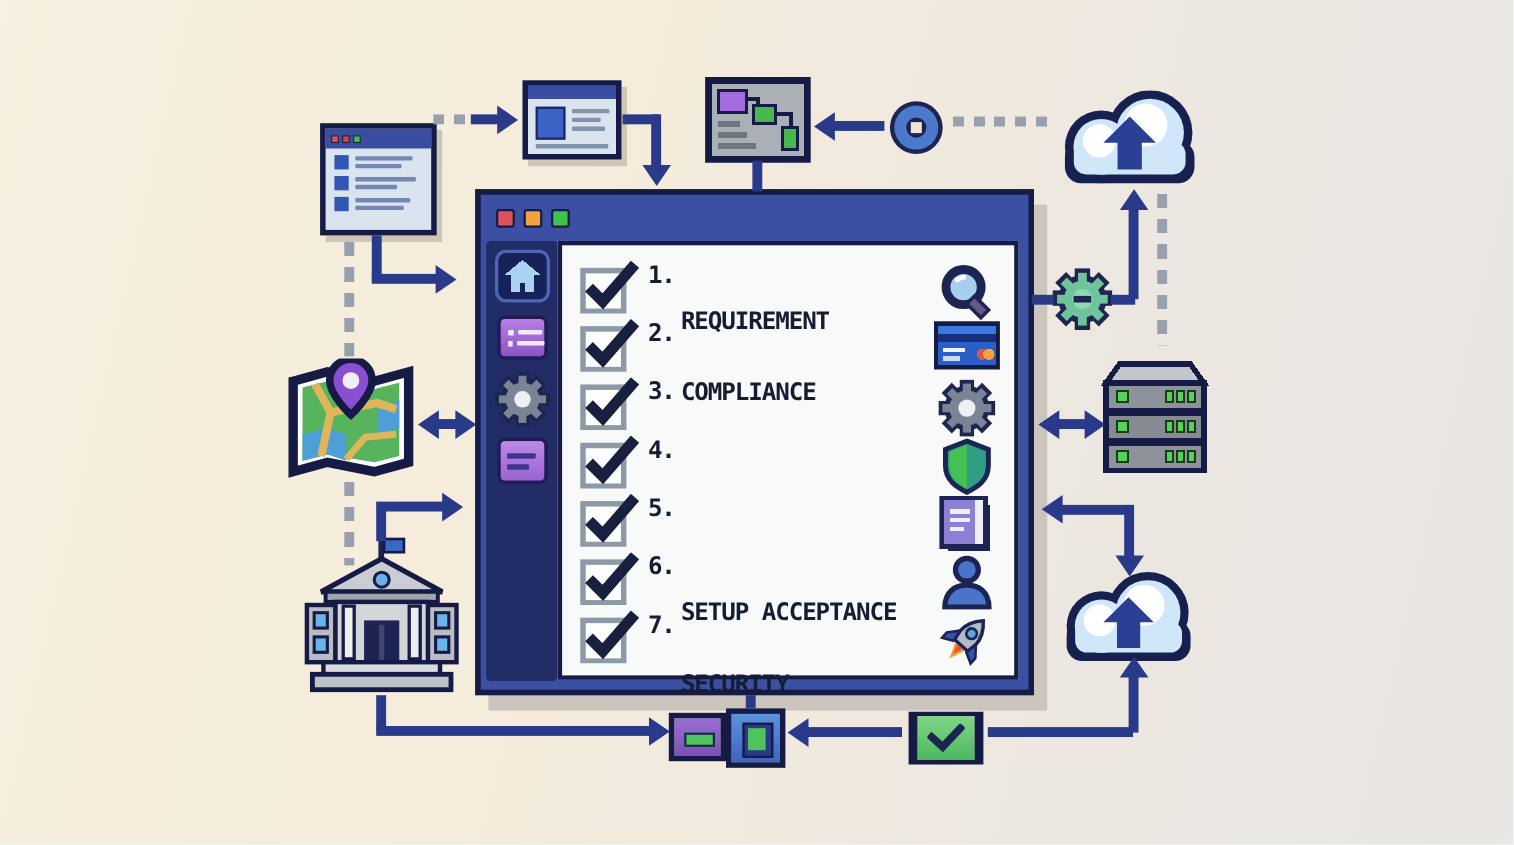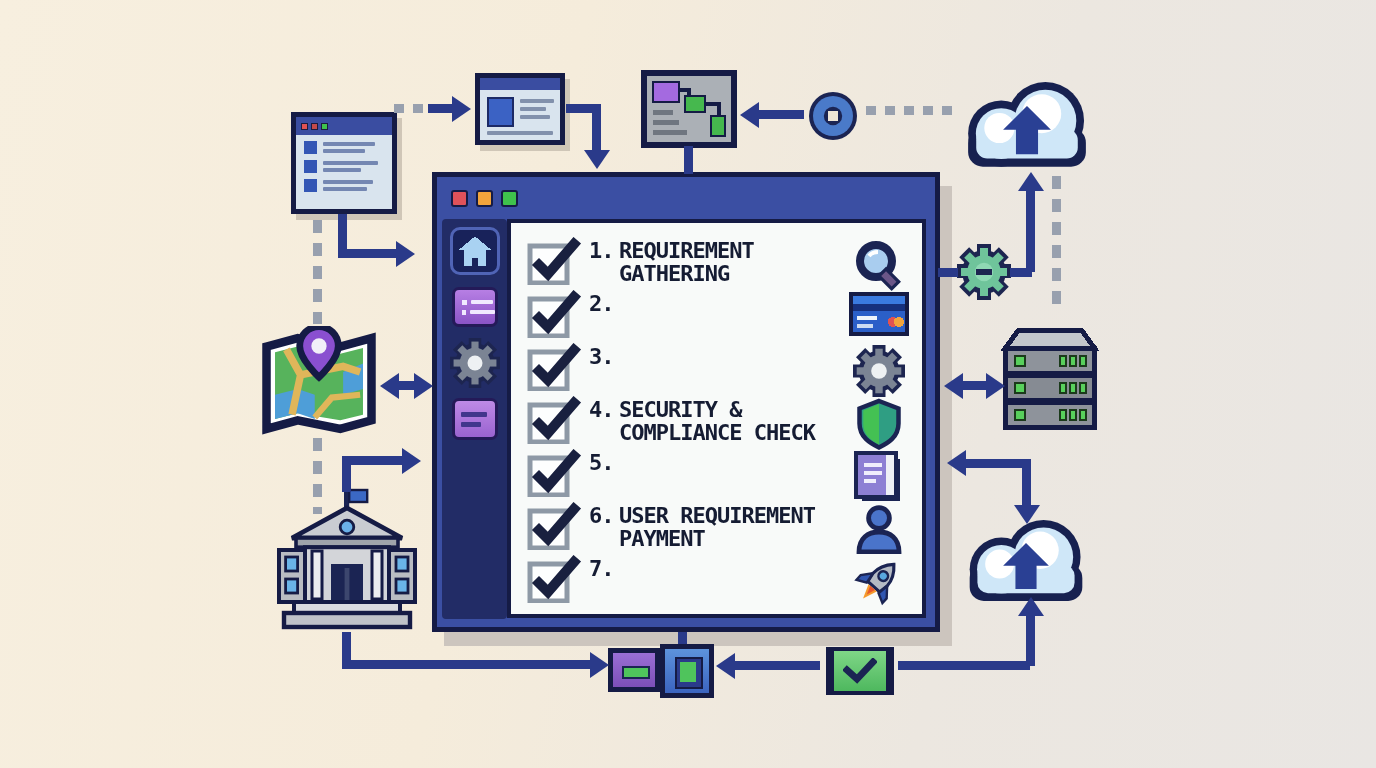--- a/index.html
+++ b/index.html
@@ -40,21 +40,21 @@
   .tile-storage .ln{height:5px;background:#41368c;border-radius:1px;}
   .panel{
     position:absolute;left:70px;top:42px;right:9px;bottom:9px;
     background:#f8faf9;border:4px solid #151b45;box-sizing:border-box;
     padding:16px 10px 0 16px;display:flex;flex-direction:column;
   }
   .row{height:53px;display:flex;align-items:flex-start;}
   .cb{flex:0 0 56px;margin-top:-2px;}
   .item-text{display:flex;margin-left:6px;color:#151c33;font-weight:bold;font-size:22px;line-height:23px;letter-spacing:-1px;}
   .num{width:30px;flex:none;}
-  .lines span{display:block;white-space:nowrap;}
+  .lines span{display:block;white-space:nowrap;margin-top:42px;}
   .row-icon{margin-left:auto;width:62px;display:flex;justify-content:center;margin-right:2px;}
   
   .pixwin{position:absolute;border:5px solid #151b45;box-sizing:border-box;background:#d9e4ee;box-shadow:5px 6px 0 rgba(120,110,100,.30);}
   .pixwin .bar{background:#3a4da1;display:flex;align-items:center;gap:3px;padding-left:5px;}
   .pixwin .mini{width:7px;height:7px;border:1px solid #1c1b3f;box-sizing:border-box;}
   .lw-row{display:flex;align-items:center;gap:6px;margin:6px 0 0 8px;}
   .lw-sq{width:13px;height:13px;background:#3356b5;}
   .lw-lines{display:flex;flex-direction:column;gap:3px;}
   .lw-ln{height:4px;background:#7487b2;border-radius:1px;}
   .bw-body{display:flex;gap:6px;padding:7px 6px 0 7px;}
@@ -151,21 +151,21 @@
 
       <div class="row">
         <svg class="cb" width="56" height="48" viewBox="0 0 56 48">
           <rect x="3" y="9" width="37" height="37" fill="#fdfefe" stroke="#8e99a6" stroke-width="5"></rect>
           <path d="M12 28 L21 37 L47 7" stroke="#19203f" stroke-width="10" fill="none" stroke-linecap="square"></path>
         </svg>
         <div class="item-text">
           <span class="num">1.</span>
           <span class="lines">
               <span>REQUIREMENT</span>
-              <span>GATHERING</span>
+              <span>COMPLIANCE</span>
             </span>
         </div>
         <div class="row-icon">
           <svg width="54" height="56" viewBox="0 0 27 28">
             <circle cx="12" cy="11" r="8" fill="#a9cdef" stroke="#1b2453" stroke-width="4"></circle>
             <path d="M8.5 8.5 Q10 6.5 13 6.5" stroke="#ffffff" stroke-width="2" fill="none"></path>
             <rect x="17" y="15" width="9" height="5" transform="rotate(45 17 15)" fill="#6b5688" stroke="#1b2453" stroke-width="1.6"></rect>
           </svg>
         </div>
       </div>
@@ -206,24 +206,20 @@
         </div>
       </div>
 
       <div class="row">
         <svg class="cb" width="56" height="48" viewBox="0 0 56 48">
           <rect x="3" y="9" width="37" height="37" fill="#fdfefe" stroke="#8e99a6" stroke-width="5"></rect>
           <path d="M12 28 L21 37 L47 7" stroke="#19203f" stroke-width="10" fill="none" stroke-linecap="square"></path>
         </svg>
         <div class="item-text">
           <span class="num">4.</span>
-          <span class="lines">
-              <span>SECURITY &amp;</span>
-              <span>COMPLIANCE CHECK</span>
-            </span>
         </div>
         <div class="row-icon">
           <svg width="48" height="54" viewBox="0 0 32 36">
             <path d="M16 2 L29 7 v10 c0 9 -7 13 -13 16 C10 30 3 26 3 17 V7 z" fill="#2f9e83" stroke="#1b2453" stroke-width="3"></path>
             <path d="M16 4 L16 31 C11 28.5 5.5 25 5.5 17 V8.3 z" fill="#44c153"></path>
           </svg>
         </div>
       </div>
 
       <div class="row">
@@ -247,22 +243,22 @@
       </div>
 
       <div class="row">
         <svg class="cb" width="56" height="48" viewBox="0 0 56 48">
           <rect x="3" y="9" width="37" height="37" fill="#fdfefe" stroke="#8e99a6" stroke-width="5"></rect>
           <path d="M12 28 L21 37 L47 7" stroke="#19203f" stroke-width="10" fill="none" stroke-linecap="square"></path>
         </svg>
         <div class="item-text">
           <span class="num">6.</span>
           <span class="lines">
-              <span>USER REQUIREMENT</span>
-              <span>PAYMENT</span>
+              <span>SETUP ACCEPTANCE</span>
+              <span>SECURITY</span>
             </span>
         </div>
         <div class="row-icon">
           <svg width="48" height="50" viewBox="0 0 24 25">
             <circle cx="12" cy="7" r="5.2" fill="#4a74ca" stroke="#1b2453" stroke-width="2.4"></circle>
             <path d="M2 24 c0 -7 4.5 -10 10 -10 s10 3 10 10 z" fill="#4a74ca" stroke="#1b2453" stroke-width="2.4"></path>
           </svg>
         </div>
       </div>
 

